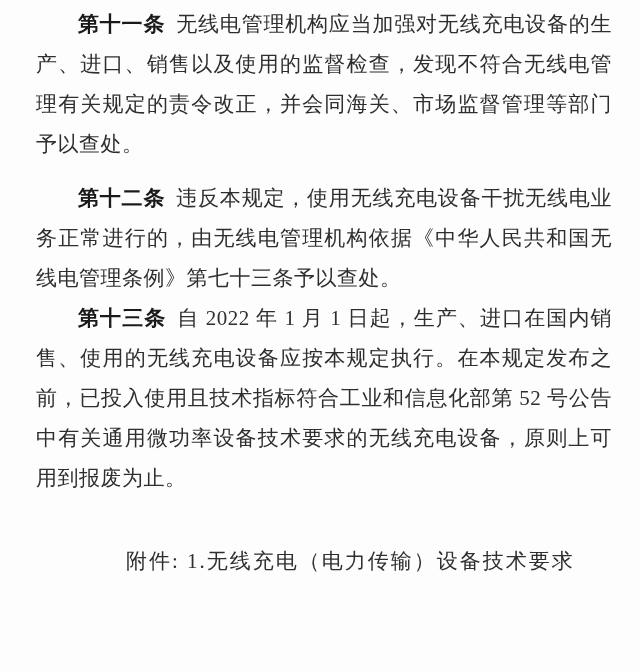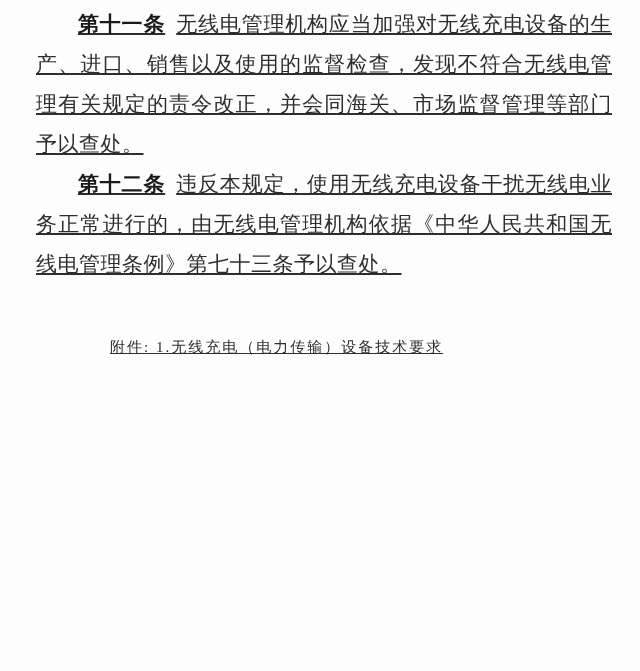--- a/index.html
+++ b/index.html
@@ -10,45 +10,45 @@
   .page {
     position: relative;
     box-sizing: border-box;
     width: 640px;
     height: 671px;
     background: #fdfdfd;
     overflow: hidden;
     padding: 4px 28px 0 36px;
     font-family: "Liberation Serif", "DejaVu Serif", serif;
     color: #2e2e2e;
-    text-decoration: underline;
   }
   .para {
     margin: 0;
     font-size: 21px;
     line-height: 40px;
     letter-spacing: 0.5px;
     text-align: justify;
     text-align-last: left;
     text-indent: 2em;
   }
   .para.second {
+    margin-top: 14px;
   }
   .article-label {
     font-family: "Liberation Sans", "DejaVu Sans", sans-serif;
     font-weight: bold;
     color: #1a1a1a;
     margin-right: 11px;
   }
   .attachments {
     margin-top: 43px;
   }
   .attach-line {
-    margin: 0;
-    font-size: 15px;
+    margin: 16px;
+    font-size: 21px;
     line-height: 40px;
     letter-spacing: 2px;
     color: #2e2e2e;
   }
   .attach-line.first {
     padding-left: 74px;
   }
   .attach-line.second {
     padding-left: 137px;
     margin-top: 10px;
@@ -56,19 +56,20 @@
 </style>
 </head>
 <body>
 
 <div class="page">
 
   <p class="para"><strong class="article-label">第十一条</strong><span>无线电管理机构应当加强对无线充电设备的生产、进口、销售以及使用的监督检查，发现不符合无线电管理有关规定的责令改正，并会同海关、市场监督管理等部门予以查处。</span></p>
 
   <p class="para second"><strong class="article-label">第十二条</strong><span>违反本规定，使用无线充电设备干扰无线电业务正常进行的，由无线电管理机构依据《中华人民共和国无线电管理条例》第七十三条予以查处。</span></p>
 
+  <p class="para"><strong class="article-label">第十三条</strong><span>自 2022 年 1 月 1 日起，生产、进口在国内销售、使用的无线充电设备应按本规定执行。在本规定发布之前，已投入使用且技术指标符合工业和信息化部第 52 号公告中有关通用微功率设备技术要求的无线充电设备，原则上可用到报废为止。</span></p>
 
 
   <div class="attachments">
     <p class="attach-line first">附件: 1.无线充电（电力传输）设备技术要求</p>
   </div>
 
 </div>
 
 </body></html>

